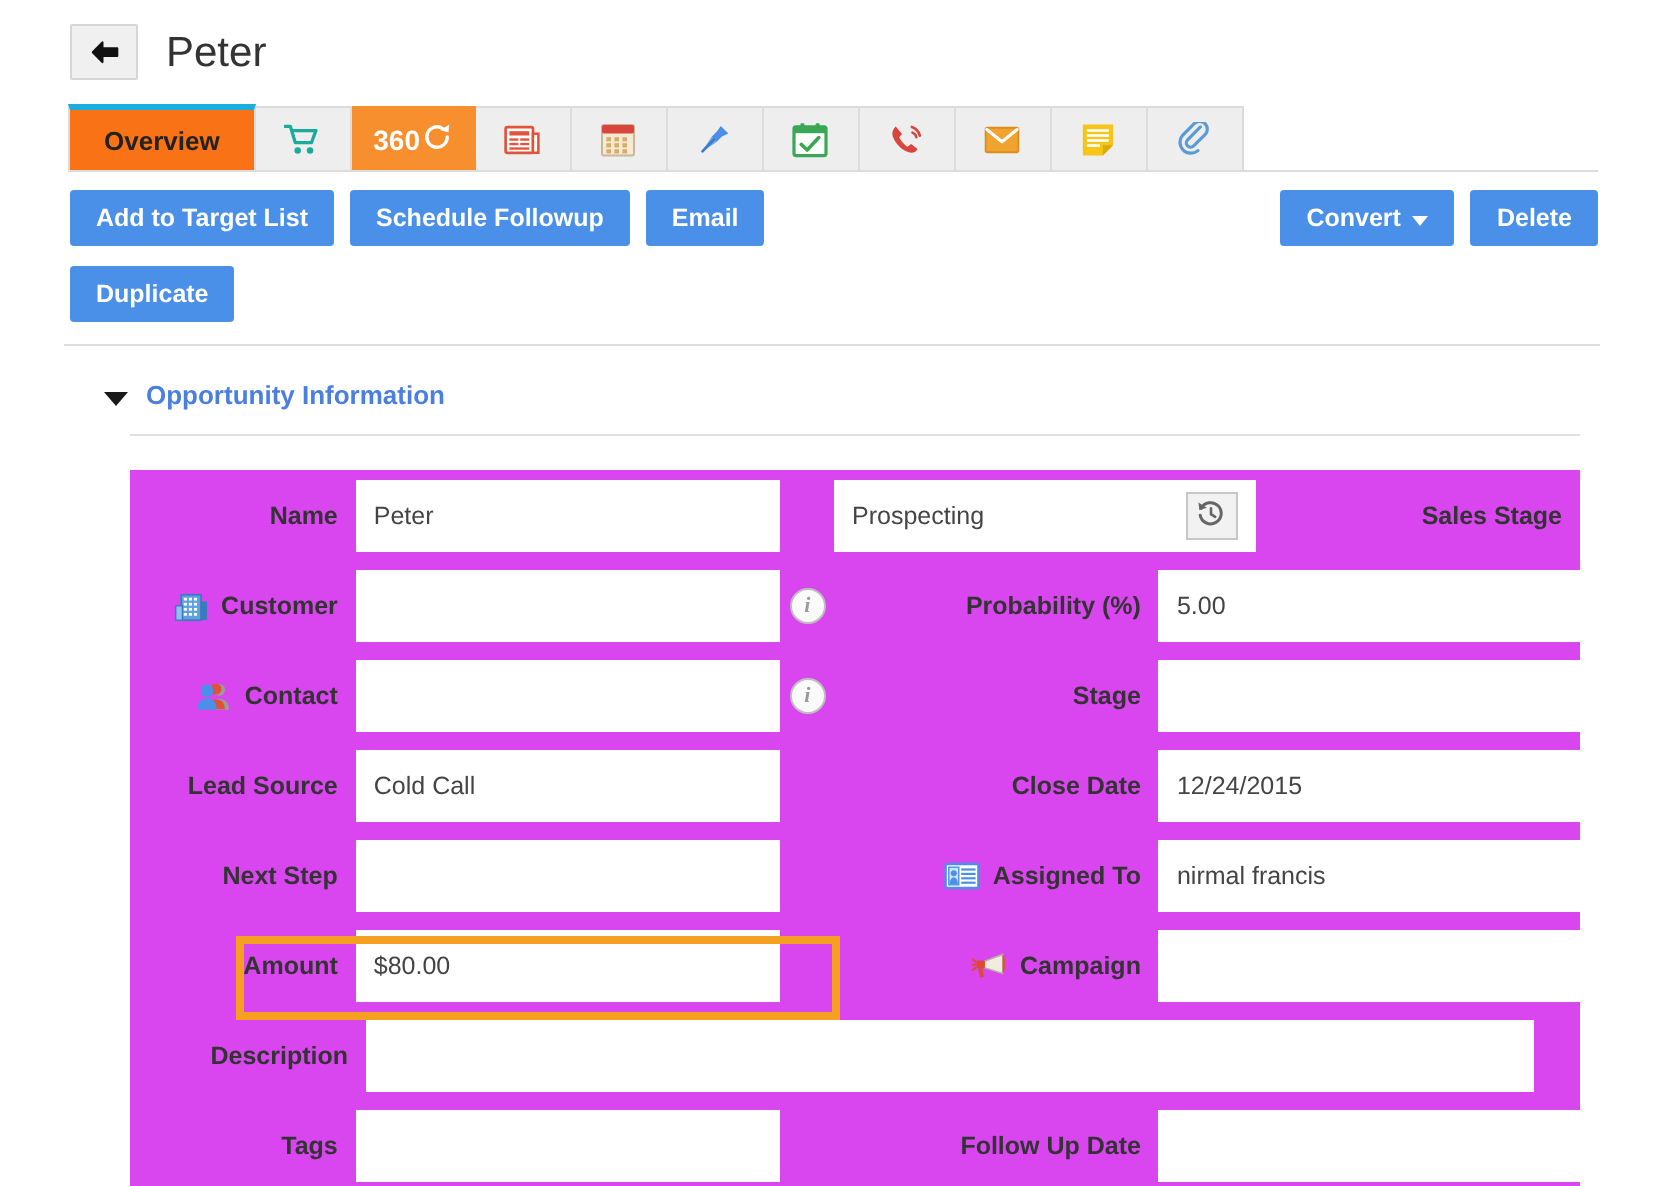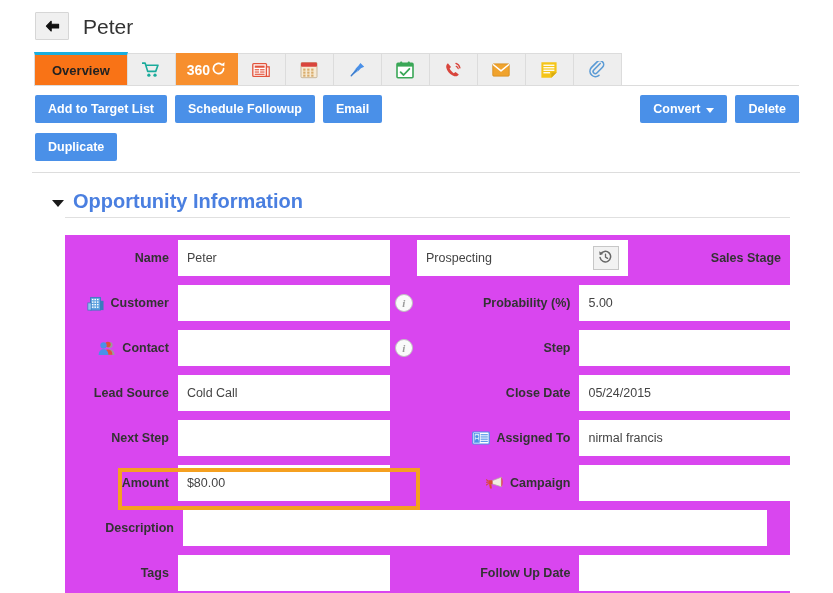--- a/index.html
+++ b/index.html
@@ -110,21 +110,21 @@
     cursor: pointer;
   }
   .sec-caret {
     width: 0; height: 0;
     border-left: 6px solid transparent;
     border-right: 6px solid transparent;
     border-top: 7px solid #1a1a1a;
     position: relative; top: 2px;
   }
   .section-title {
-    color: #4a7fe0; font-size: 20px; font-weight: bold;
+    color: #4a7fe0; font-size: 13px; font-weight: bold;
   }
   .sec-divider {
     position: absolute; left: 65px; top: 217px; width: 725px;
     height: 1px; background: #e0e0e0;
   }
 
   
   .panel {
     position: absolute; left: 65px; top: 235px;
     width: 725px; height: 371px;
@@ -421,30 +421,30 @@
             <circle cx="5.2" cy="5" r="3" fill="#4a90e8"></circle>
             <path d="M0.6 14 C0.6 10.4 2.7 8.6 5.2 8.6 C7.7 8.6 9.8 10.4 9.8 14 Z" fill="#4a90e8"></path>
           </svg>
         </span>
         <span>Contact</span>
       </div>
       <div class="fcell val-left fval"></div>
       <div class="gap-info">
         <span class="info-icon">i</span>
       </div>
-      <div class="fcell lbl-right flabel">Step</div>
+      <div class="fcell lbl-right flabel">Stage</div>
       <div class="fcell val-right fval"></div>
     </div>
 
     <div class="frow">
       <div class="fcell lbl-left flabel">Lead Source</div>
       <div class="fcell val-left fval">Cold Call</div>
       <div class="gap-info"></div>
       <div class="fcell lbl-right flabel">Close Date</div>
-      <div class="fcell val-right fval">05/24/2015</div>
+      <div class="fcell val-right fval">12/24/2015</div>
     </div>
 
     <div class="frow">
       <div class="fcell lbl-left flabel">Next Step</div>
       <div class="fcell val-left fval"></div>
       <div class="gap-info"></div>
       <div class="fcell lbl-right flabel">
         <span>
           <svg class="ico" width="18" height="14" viewBox="0 0 18 14">
             <rect x="0.8" y="1" width="16.4" height="12" rx="0.8" fill="#ffffff" stroke="#4a90e8" stroke-width="1.2"></rect>

